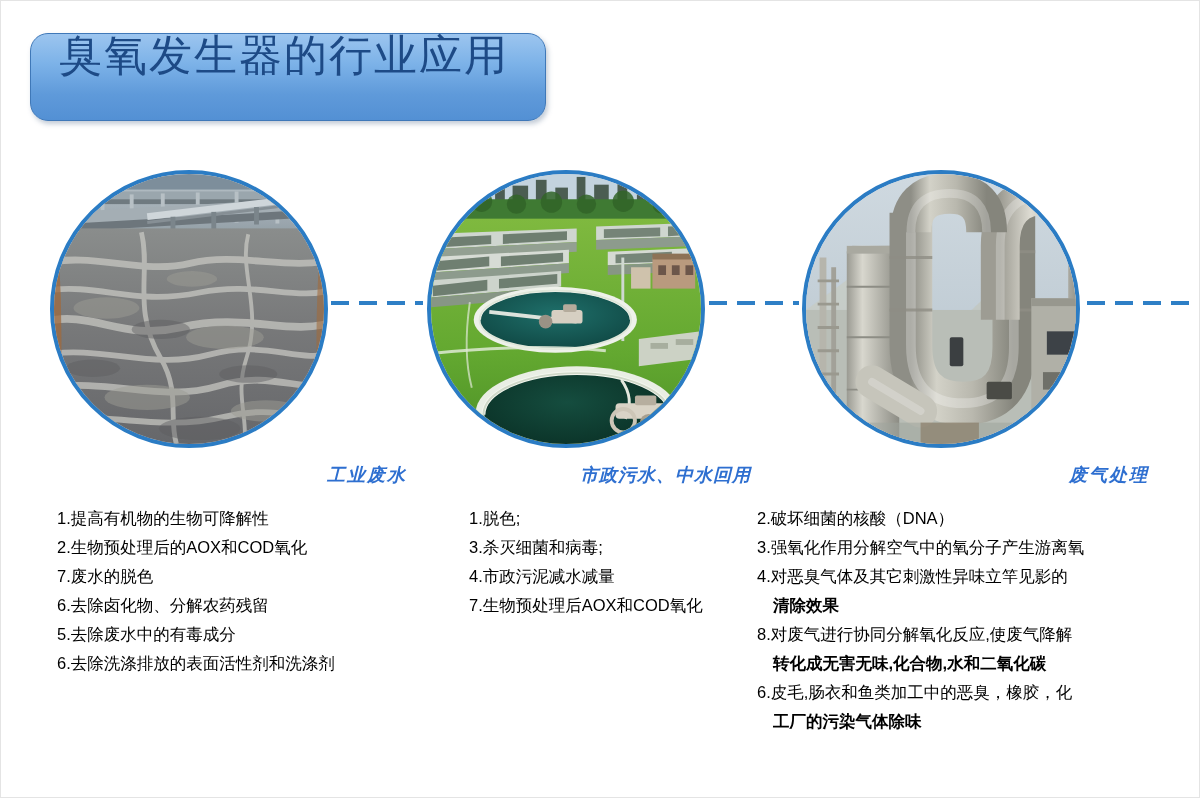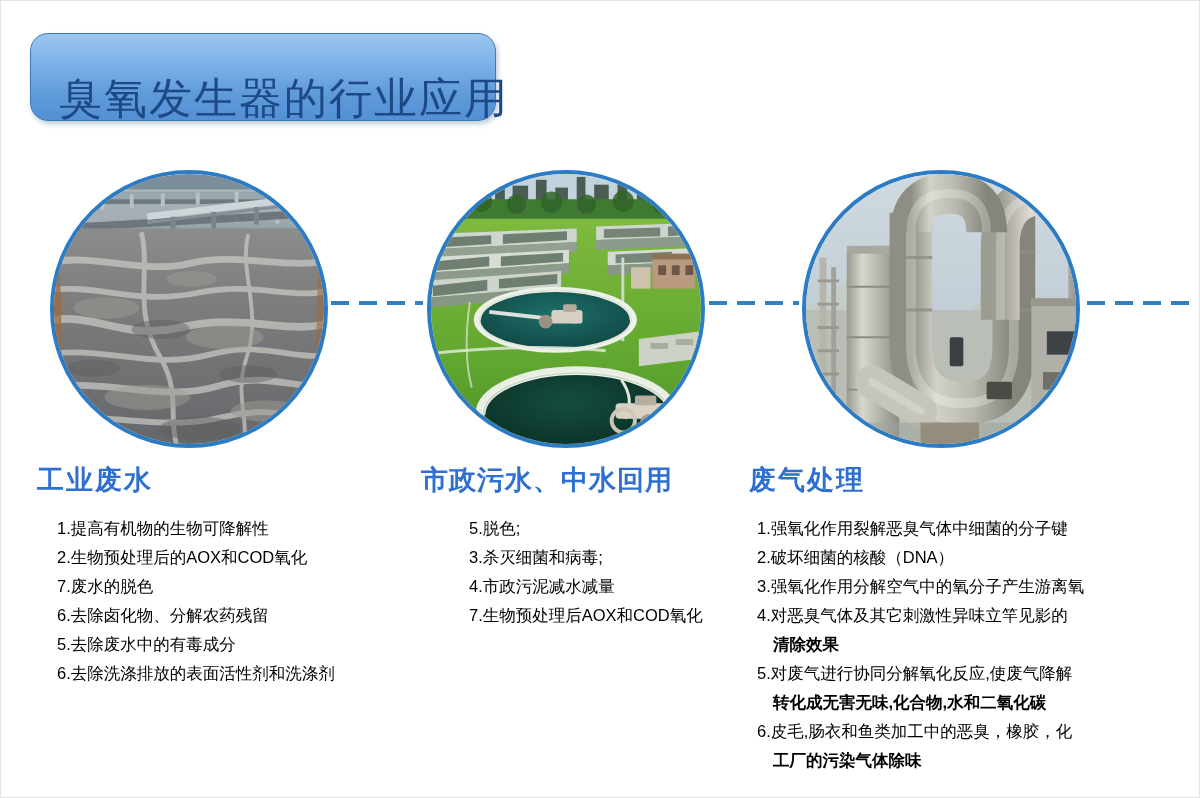--- a/index.html
+++ b/index.html
@@ -10,26 +10,26 @@
     font-family:"Liberation Sans","DejaVu Sans",sans-serif;
     overflow:hidden;
     position:relative;
     box-sizing:border-box;
     border:1px solid #e4e4e4;
   }
   .slide{position:relative;width:1200px;height:798px;overflow:hidden;}
 
   
   .title-banner{
-    position:absolute;left:29px;top:32px;width:466px;height:88px;
+    position:absolute;left:29px;top:32px;width:516px;height:88px;
     border-radius:18px;
     border:1px solid #3f78b8;
     background:linear-gradient(180deg,#9cc5ef 0%,#7cb2e8 35%,#5f9ada 70%,#5390d4 100%);
     box-shadow:2px 3px 5px rgba(120,140,165,.45);
-    display:flex;align-items:flex-end;
+    display:flex;align-items:flex-start;
     box-sizing:border-box;
   }
   .title-text{
     margin-left:28px;
     font-size:43px;
     letter-spacing:2px;
     color:#1d4a86;
     font-weight:400;
     line-height:1;
     white-space:nowrap;
@@ -58,24 +58,25 @@
   #dash-2{left:708px;width:90px;}
   #dash-3{left:1086px;width:114px;}
 
   
   .col{position:absolute;top:465px;}
   #col-1{left:36px;width:370px;}
   #col-2{left:420px;width:330px;}
   #col-3{left:748px;width:400px;}
 
   .col-heading{
-    font-size:27px;font-weight:bold;color:#2e6fd0;
-    text-align:left;letter-spacing:2px;line-height:1.1;
+    font-size:18px;font-weight:bold;color:#2e6fd0;
+    text-align:right;letter-spacing:2px;line-height:1.1;
     margin:0 0 18px 0;
     white-space:nowrap;
+    font-style:italic;
   }
   #col-2 .col-heading{letter-spacing:1px;}
 
   .item-list{list-style:none;margin:0;padding:0;}
   .item{
     font-size:16.5px;color:#000000;line-height:29px;
     white-space:nowrap;
   }
   .item .sub{display:block;padding-left:16px;font-weight:bold;}
   #col-1 .item{padding-left:20px;}
@@ -385,39 +386,38 @@
       <li class="item"><span>7.废水的脱色</span></li>
       <li class="item"><span>6.去除卤化物、分解农药残留</span></li>
       <li class="item"><span>5.去除废水中的有毒成分</span></li>
       <li class="item"><span>6.去除洗涤排放的表面活性剂和洗涤剂</span></li>
     </ul>
   </div>
 
   <div class="col" id="col-2">
     <div class="col-heading">市政污水、中水回用</div>
     <ul class="item-list">
-      <li class="item"><span>5.脱色;</span></li>
+      <li class="item"><span>1.脱色;</span></li>
       <li class="item"><span>3.杀灭细菌和病毒;</span></li>
       <li class="item"><span>4.市政污泥减水减量</span></li>
       <li class="item"><span>7.生物预处理后AOX和COD氧化</span></li>
     </ul>
   </div>
 
   <div class="col" id="col-3">
     <div class="col-heading">废气处理</div>
     <ul class="item-list">
-      <li class="item"><span>1.强氧化作用裂解恶臭气体中细菌的分子键</span></li>
       <li class="item"><span>2.破坏细菌的核酸（DNA）</span></li>
       <li class="item"><span>3.强氧化作用分解空气中的氧分子产生游离氧</span></li>
       <li class="item">
         <span>4.对恶臭气体及其它刺激性异味立竿见影的</span>
         <span class="sub">清除效果</span>
       </li>
       <li class="item">
-        <span>5.对废气进行协同分解氧化反应,使废气降解</span>
+        <span>8.对废气进行协同分解氧化反应,使废气降解</span>
         <span class="sub">转化成无害无味,化合物,水和二氧化碳</span>
       </li>
       <li class="item">
         <span>6.皮毛,肠衣和鱼类加工中的恶臭，橡胶，化</span>
         <span class="sub">工厂的污染气体除味</span>
       </li>
     </ul>
   </div>
 
 </div>

